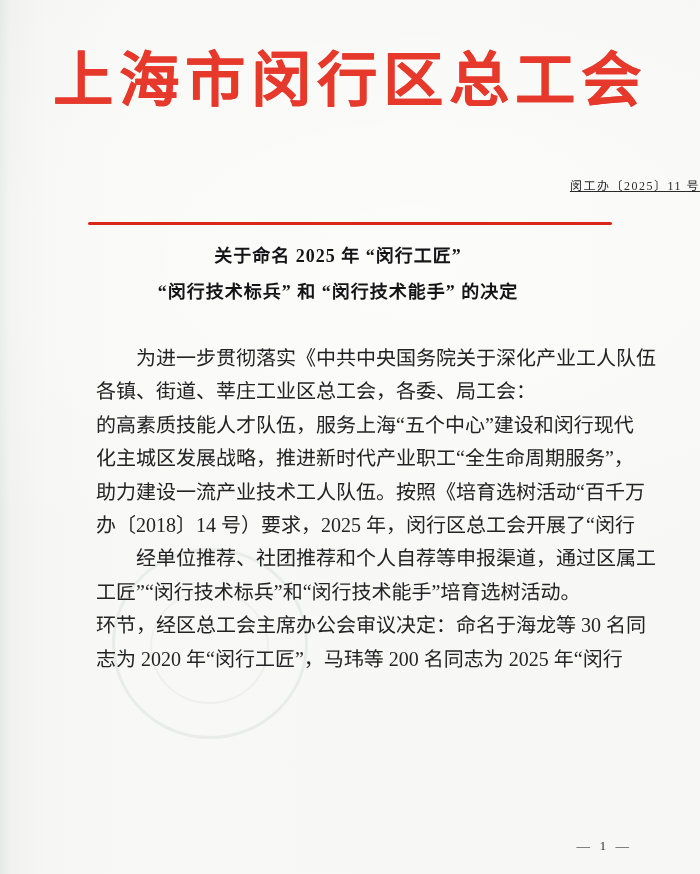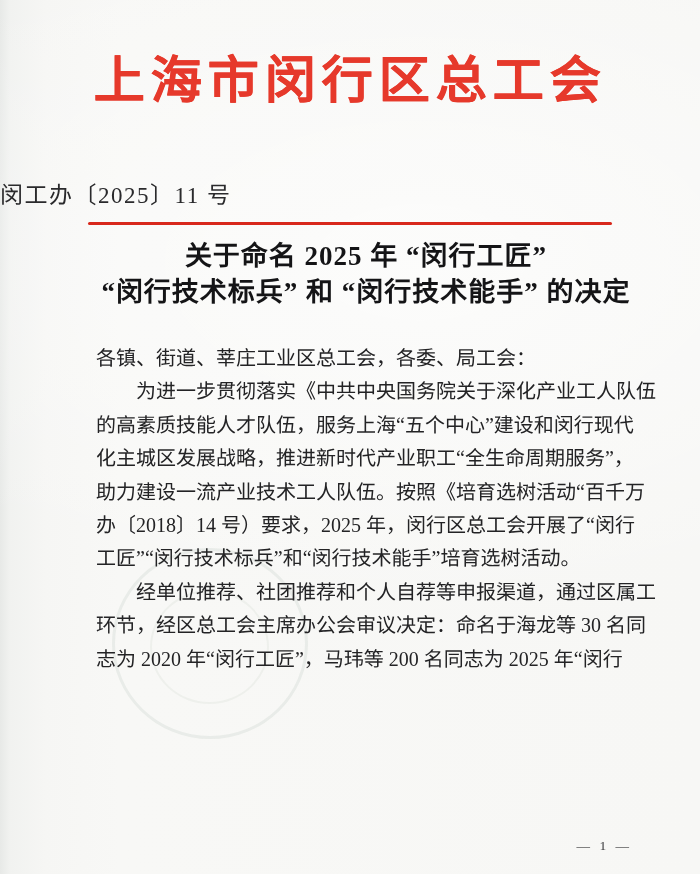--- a/index.html
+++ b/index.html
@@ -41,57 +41,58 @@
     border-radius: 50%;
     pointer-events: none;
   }
 
   .letterhead {
     position: absolute;
     top: 48px;
     left: 0;
     width: 100%;
     text-align: center;
-    font-size: 51px;
+    font-size: 60px;
     line-height: 66px;
     font-weight: bold;
     letter-spacing: 6px;
     color: #e6392b;
     text-shadow: 0.5px 0 0 #e6392b;
     white-space: nowrap;
   }
 
   .doc-number {
     position: absolute;
     top: 176px;
     left: 0;
     width: 100%;
-    text-align: left;
-    font-size: 23px;
+    text-align: right;
+    font-size: 12px;
     letter-spacing: 1.5px;
     color: #2a2a2c;
+    text-decoration: underline;
   }
 
   .red-rule {
     position: absolute;
     top: 222px;
     left: 88px;
     width: 524px;
     height: 3px;
     background: #d8281c;
     border-radius: 2px;
   }
 
   .doc-title {
     position: absolute;
     top: 238px;
-    left: 56px;
+    left: 28px;
     width: 620px;
     text-align: center;
-    font-size: 27px;
+    font-size: 18px;
     line-height: 36px;
     font-weight: bold;
     letter-spacing: 1px;
     color: #141416;
   }
 
   .body-text {
     position: absolute;
     top: 342px;
     left: 96px;
@@ -136,27 +137,27 @@
   <div class="doc-number">闵工办〔2025〕11 号</div>
 
   <div class="red-rule"></div>
 
   <div class="doc-title">
     <div>关于命名 2025 年 “闵行工匠”</div>
     <div>“闵行技术标兵” 和 “闵行技术能手” 的决定</div>
   </div>
 
   <div class="body-text">
+    <div class="line indent">为进一步贯彻落实《中共中央国务院关于深化产业工人队伍</div>
     <div class="line no-just">各镇、街道、莘庄工业区总工会，各委、局工会：</div>
-    <div class="line indent">为进一步贯彻落实《中共中央国务院关于深化产业工人队伍</div>
     <div class="line">的高素质技能人才队伍，服务上海“五个中心”建设和闵行现代</div>
     <div class="line">化主城区发展战略，推进新时代产业职工“全生命周期服务”，</div>
     <div class="line">助力建设一流产业技术工人队伍。按照《培育选树活动“百千万</div>
     <div class="line">办〔2018〕14 号）要求，2025 年，闵行区总工会开展了“闵行</div>
+    <div class="line indent">经单位推荐、社团推荐和个人自荐等申报渠道，通过区属工</div>
     <div class="line no-just">工匠”“闵行技术标兵”和“闵行技术能手”培育选树活动。</div>
-    <div class="line indent">经单位推荐、社团推荐和个人自荐等申报渠道，通过区属工</div>
     <div class="line">环节，经区总工会主席办公会审议决定：命名于海龙等 30 名同</div>
     <div class="line">志为 2020 年“闵行工匠”，马玮等 200 名同志为 2025 年“闵行</div>
   </div>
 
   <div class="page-number">— 1 —</div>
 
 </div>
 
 </body></html>

